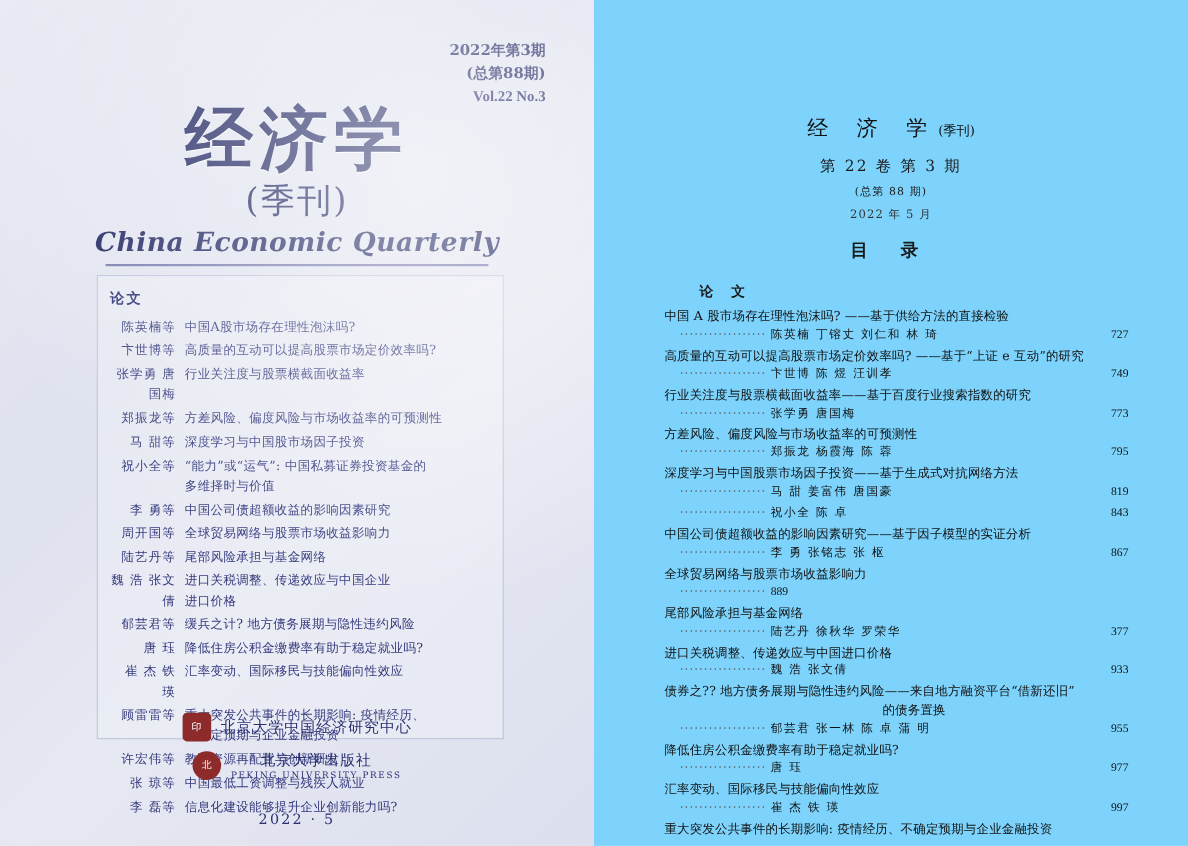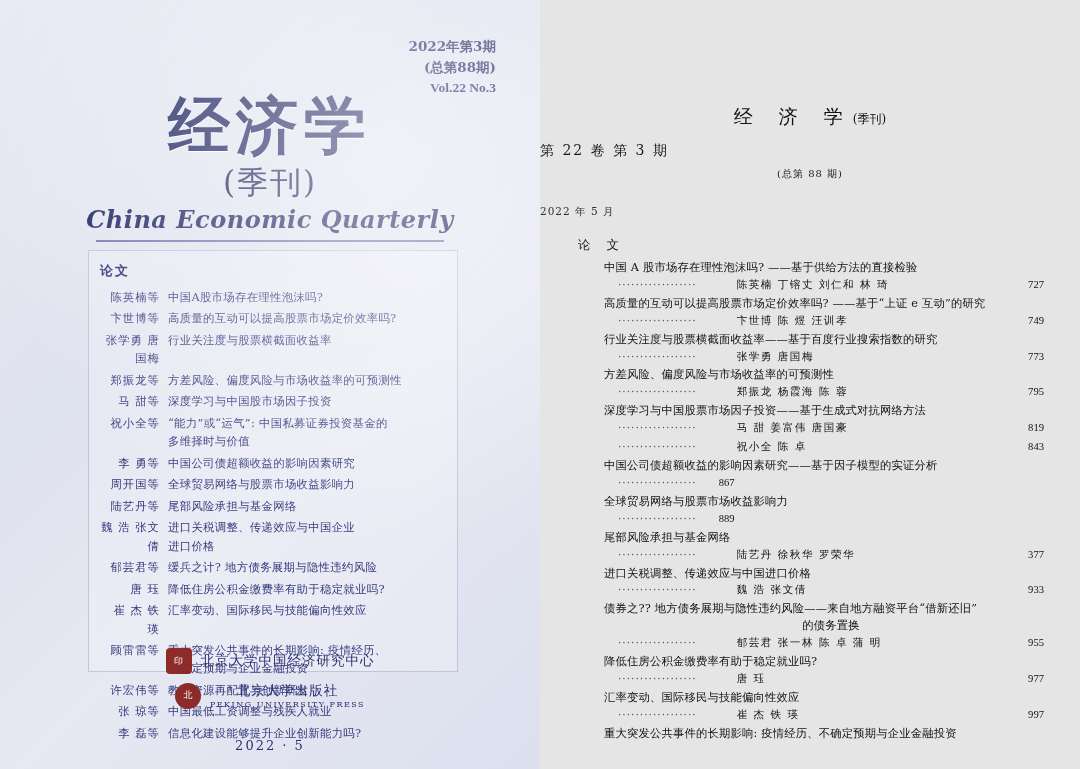--- a/index.html
+++ b/index.html
@@ -88,46 +88,46 @@
   .seal.round{border-radius:50%;background:#8d2b2b;}
   .logo-text{font-size:13.5px;letter-spacing:1px;}
   .logo-text .en{display:block;font-size:8px;letter-spacing:1.5px;}
   .cover-date{
     position:absolute;left:0;right:0;bottom:16px;text-align:center;
     font-size:13px;color:#2a2f72;letter-spacing:2px;
   }
 
   
   .contents{
-    position:relative;width:540px;height:769px;background:#e5e5e5;
+    position:relative;width:540px;height:769px;background:#7dd3fc;
     color:#1a1a1a;
   }
   .c-title{
     text-align:center;margin-top:104px;
     font-size:19px;letter-spacing:10px;color:#111;
   }
   .c-title .qk{font-size:12px;letter-spacing:0;}
-  .c-vol{margin-top:12px;font-size:14px;letter-spacing:2px;}
+  .c-vol{text-align:center;margin-top:12px;font-size:14px;letter-spacing:2px;}
   .c-total{text-align:center;margin-top:7px;font-size:10px;letter-spacing:1px;}
-  .c-date{text-align:left;margin-top:24px;font-size:10.5px;letter-spacing:1px;color:#333;}
+  .c-date{text-align:center;margin-top:7px;font-size:10.5px;letter-spacing:1px;color:#333;}
   .c-mulu{text-align:center;margin-top:16px;font-size:16px;letter-spacing:12px;font-weight:bold;}
-  .c-sec{margin:18px 0 6px 38px;font-size:12.5px;letter-spacing:6px;font-weight:normal;}
+  .c-sec{margin:18px 0 6px 96px;font-size:12.5px;letter-spacing:6px;font-weight:bold;}
   .toc-list{margin:0 36px 0 64px;}
   .entry{margin-bottom:3px;}
   .entry .t{font-size:11.3px;line-height:1.5;letter-spacing:.2px;color:#111;}
   .entry .meta{
     display:flex;align-items:baseline;
     font-size:10.6px;color:#111;line-height:1.5;
     padding-left:14px;
   }
   .entry .dots{
     flex:0 0 auto;letter-spacing:1px;color:#555;margin-right:4px;white-space:nowrap;
   }
-  .entry .au{flex:1;letter-spacing:1.5px;text-align:left;margin-left:36px;}
-  .entry .pg{flex:0 0 34px;text-align:right;font-family:"Liberation Serif",serif;}
+  .entry .au{flex:1;letter-spacing:1.5px;text-align:left;}
+  .entry .pg{flex:0 0 34px;font-family:"Liberation Serif",serif;}
 </style>
 </head>
 <body>
 
 <div class="spread">
 
   <div class="cover">
     <div class="cover-issue">
       <div>2022年第3期</div>
       <div>(总第88期)</div>
@@ -230,20 +230,21 @@
     <div class="cover-date">2022 · 5</div>
   </div>
 
   <div class="contents">
     <div class="c-title">
       <span>经  济  学</span><span class="qk">(季刊)</span>
     </div>
     <div class="c-vol">第 22 卷  第 3 期</div>
     <div class="c-total">(总第 88 期)</div>
     <div class="c-date">2022 年 5 月</div>
+    <div class="c-mulu">目  录</div>
     <div class="c-sec">论  文</div>
     <div class="toc-list" id="contents-toc">
         <div class="entry">
           <div class="t">中国 A 股市场存在理性泡沫吗? ——基于供给方法的直接检验</div>
           <div class="meta">
             <span class="dots">··················</span>
             <span class="au">陈英楠  丁镕丈  刘仁和  林  琦</span>
             <span class="pg">727</span>
           </div>
         </div>
@@ -283,20 +284,21 @@
           <div class="meta">
             <span class="dots">··················</span>
             <span class="au">祝小全  陈  卓</span>
             <span class="pg">843</span>
           </div>
         </div>
         <div class="entry">
           <div class="t">中国公司债超额收益的影响因素研究——基于因子模型的实证分析</div>
           <div class="meta">
             <span class="dots">··················</span>
+            <span class="au">李  勇  张铭志  张  枢</span>
             <span class="pg">867</span>
           </div>
         </div>
         <div class="entry">
           <div class="t">全球贸易网络与股票市场收益影响力</div>
           <div class="meta">
             <span class="dots">··················</span>
             <span class="pg">889</span>
           </div>
         </div>

